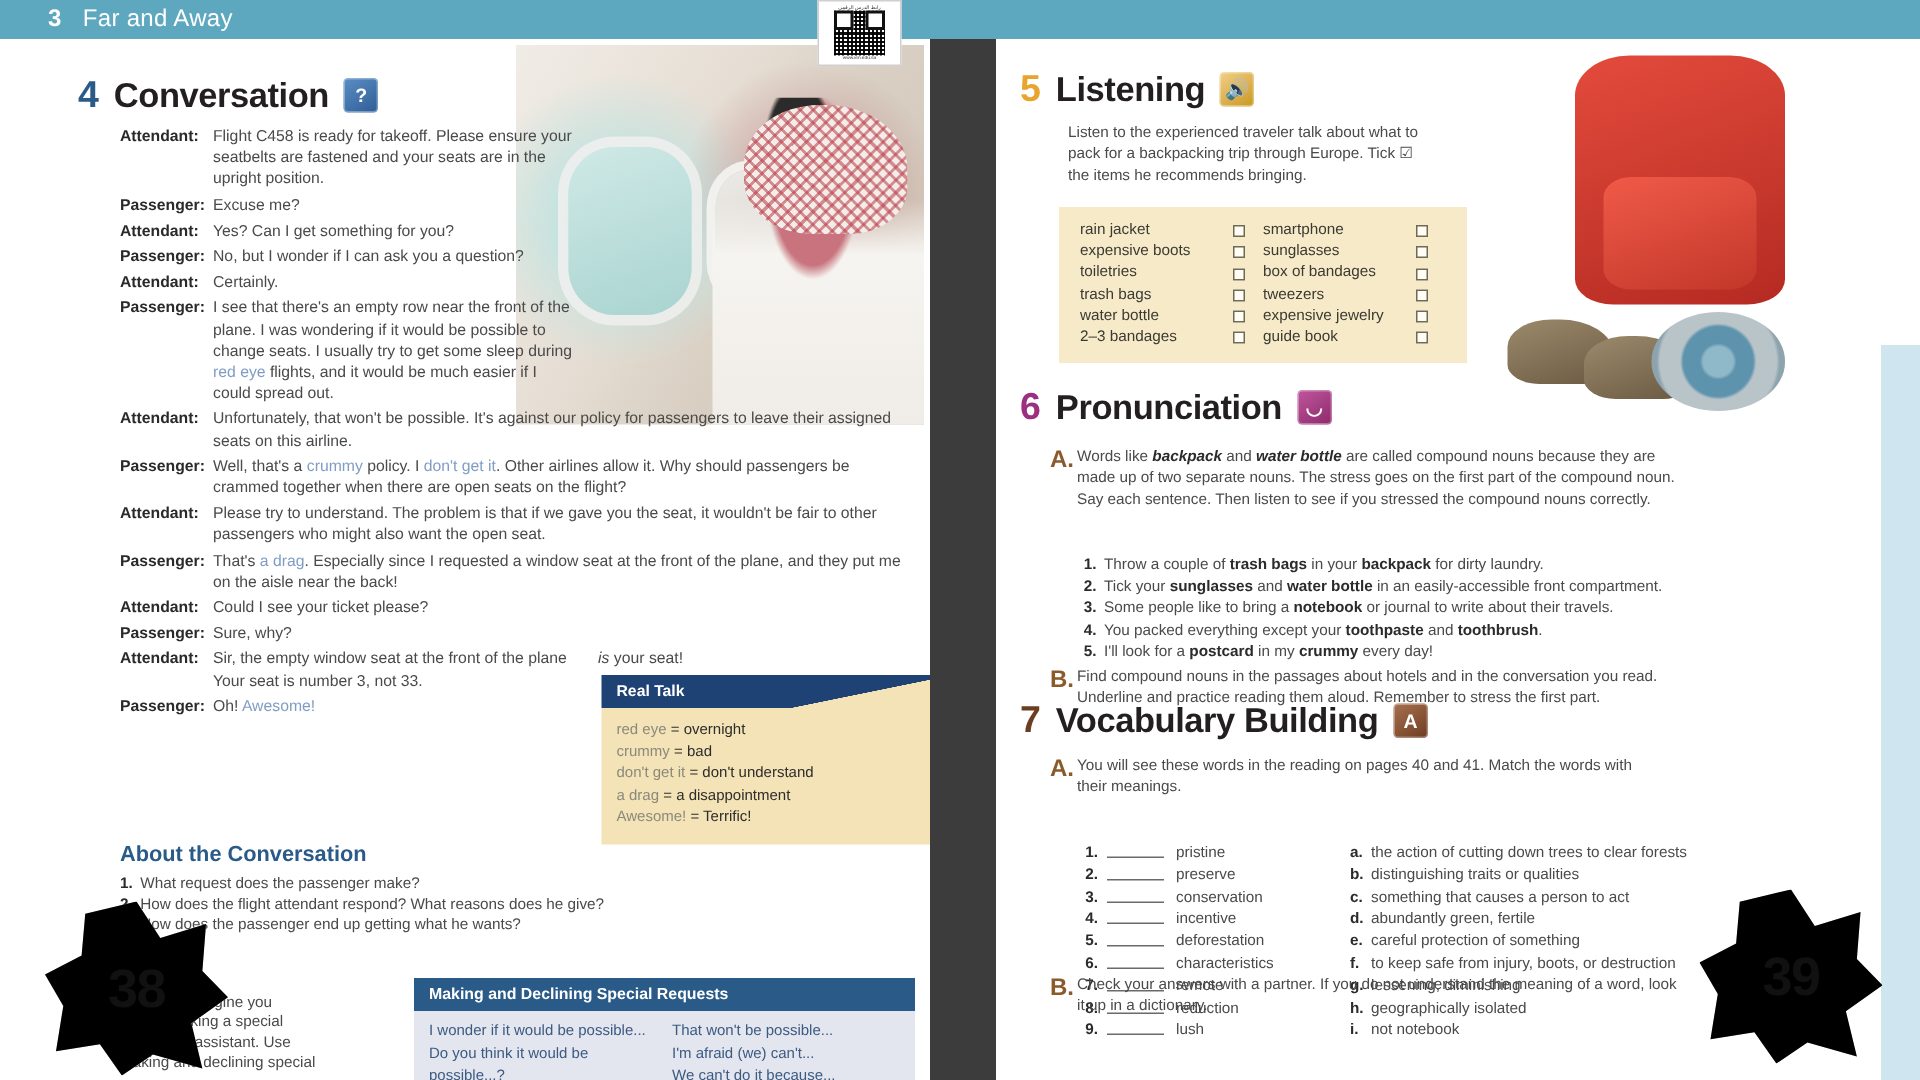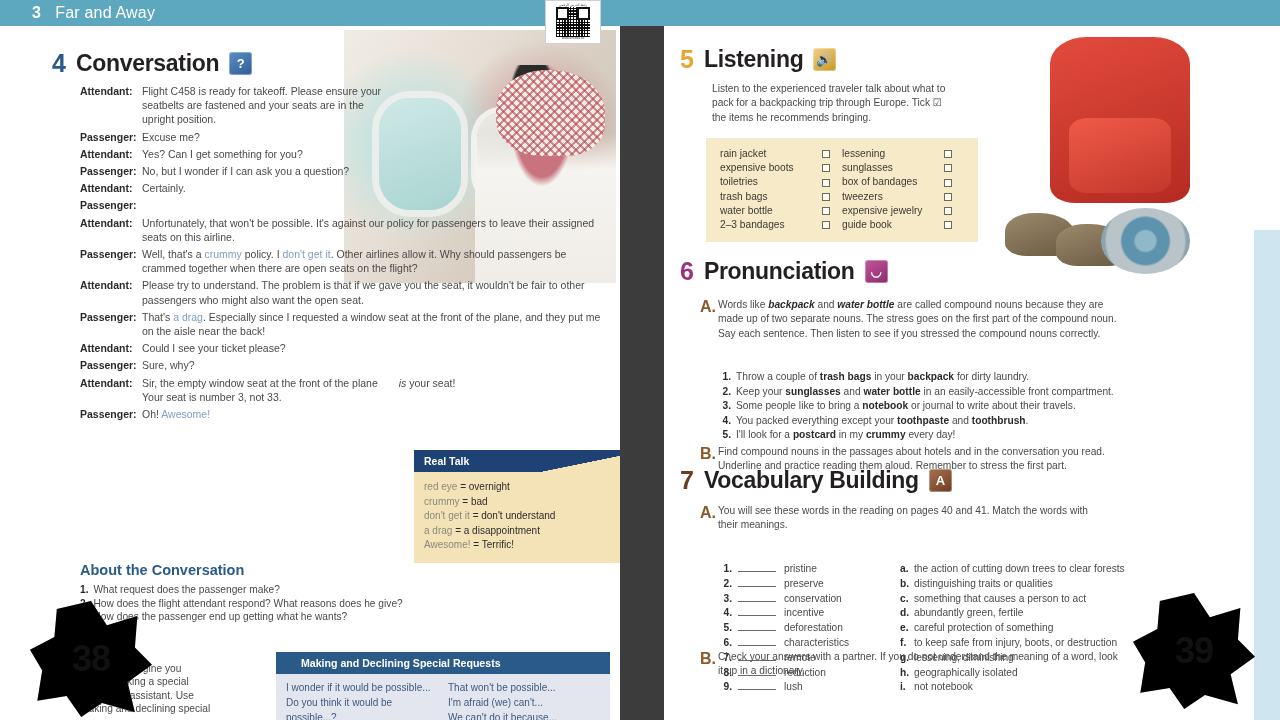--- a/index.html
+++ b/index.html
@@ -121,21 +121,21 @@
   .conv-row { display: flex; margin-bottom: 3px; font-size: 10.5px; line-height: 14.2px; }
   .spk { width: 62px; flex: 0 0 62px; font-weight: bold; color: #2a2a2a; }
   .utt { color: #4a4a4a; }
   .utt .slang { color: #7f9dc4; }
   .utt i { font-style: italic; margin-left: 18px; }
   .w240 { max-width: 240px; }
   .w470 { max-width: 470px; }
   .w330 { max-width: 330px; }
 
   
-  .realtalk { position: absolute; left: 414px; top: 424px; width: 235px; }
+  .realtalk { position: absolute; left: 401px; top: 424px; width: 235px; }
   .rt-head {
     position: relative; height: 22px; background: #1f4275; color: #fff;
     font-size: 10.5px; font-weight: bold; display: flex; align-items: center;
     padding-left: 10px;
   }
   .rt-head::after {
     content: ""; position: absolute; right: 0; top: 0; width: 108px; height: 22px;
     background: linear-gradient(to bottom right, transparent 49.5%, #f4e3b6 50%);
   }
   .rt-body {
@@ -152,21 +152,21 @@
 
   
   .roleplay { position: absolute; left: 80px; top: 622px; width: 210px;
               font-size: 10.2px; line-height: 13.6px; color: #4a4a4a; }
   .roleplay .rp-h { font-weight: bold; color: #2a5b88; font-size: 11px; }
 
   
   .mdr { position: absolute; left: 276px; top: 626px; width: 334px; }
   .mdr-head {
     background: #2a5b88; color: #fff; font-size: 10.6px; font-weight: bold;
-    padding: 5px 25px;
+    padding: 5px 10px;
   }
   .mdr-body {
     background: #e3e6ee; padding: 6px 10px 9px 10px;
     display: flex; gap: 10px;
   }
   .mdr-col { flex: 1; }
   .mdr-col div { font-size: 10px; line-height: 15px; color: #3c5a82; }
 
   
   .star {
@@ -299,20 +299,21 @@
       <div class="conv-row">
           <span class="spk">Passenger:</span>
           <span class="utt w240">No, but I wonder if I can ask you a question?</span>
         </div>
       <div class="conv-row">
           <span class="spk">Attendant:</span>
           <span class="utt w240">Certainly.</span>
         </div>
       <div class="conv-row">
           <span class="spk">Passenger:</span>
+          <span class="utt w240">I see that there's an empty row near the front of the plane. I was wondering if it would be possible to change seats. I usually try to get some sleep during <span class="slang">red eye</span> flights, and it would be much easier if I could spread out.</span>
         </div>
       <div class="conv-row">
           <span class="spk">Attendant:</span>
           <span class="utt w470">Unfortunately, that won't be possible. It's against our policy for passengers to leave their assigned seats on this airline.</span>
         </div>
       <div class="conv-row">
           <span class="spk">Passenger:</span>
           <span class="utt w470">Well, that's a <span class="slang">crummy</span> policy. I <span class="slang">don't get it</span>. Other airlines allow it. Why should passengers be crammed together when there are open seats on the flight?</span>
         </div>
       <div class="conv-row">
@@ -441,21 +442,21 @@
               <span>water bottle</span>
               <span class="tickbox"></span>
             </div>
           <div class="check-row">
               <span>2–3 bandages</span>
               <span class="tickbox"></span>
             </div>
         </div>
         <div class="check-col">
           <div class="check-row">
-              <span>lessening</span>
+              <span>smartphone</span>
               <span class="tickbox"></span>
             </div>
           <div class="check-row">
               <span>sunglasses</span>
               <span class="tickbox"></span>
             </div>
           <div class="check-row">
               <span>box of bandages</span>
               <span class="tickbox"></span>
             </div>
@@ -486,21 +487,21 @@
       <span class="pron-a">Words like <b><i>backpack</i></b> and <b><i>water bottle</i></b> are called compound nouns because they are made up of two separate nouns. The stress goes on the first part of the compound noun. Say each sentence. Then listen to see if you stressed the compound nouns correctly.</span>
     </div>
 
     <div class="pron-items" style="position:absolute;left:56px;top:339px;width:410px;">
       <div class="pron-item">
           <b class="n">1.</b>
           <span><span>Throw a couple of </span><b>trash bags</b><span> in your </span><b>backpack</b><span> for dirty laundry.</span></span>
         </div>
       <div class="pron-item">
           <b class="n">2.</b>
-          <span><span>Keep your </span><b>sunglasses</b><span> and </span><b>water bottle</b><span> in an easily-accessible front compartment.</span></span>
+          <span><span>Tick your </span><b>sunglasses</b><span> and </span><b>water bottle</b><span> in an easily-accessible front compartment.</span></span>
         </div>
       <div class="pron-item">
           <b class="n">3.</b>
           <span><span>Some people like to bring a </span><b>notebook</b><span> or journal to write about their travels.</span></span>
         </div>
       <div class="pron-item">
           <b class="n">4.</b>
           <span><span>You packed everything except your </span><b>toothpaste</b><span> and </span><b>toothbrush</b><span>.</span></span>
         </div>
       <div class="pron-item">

